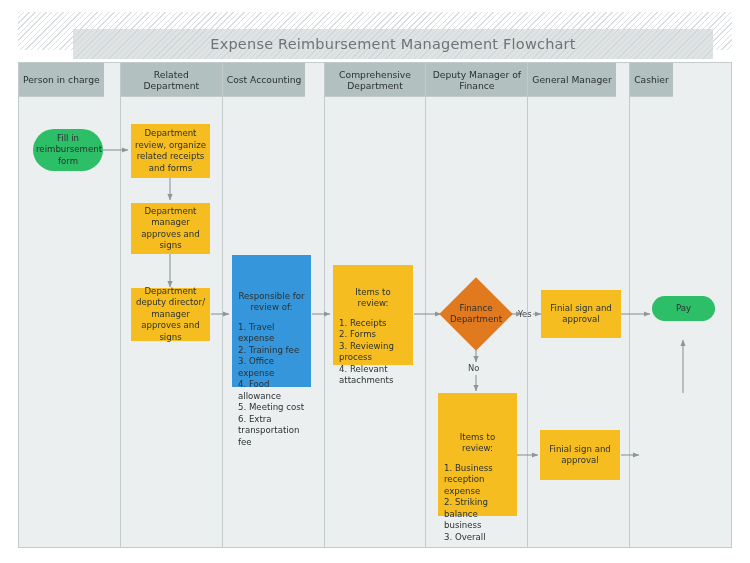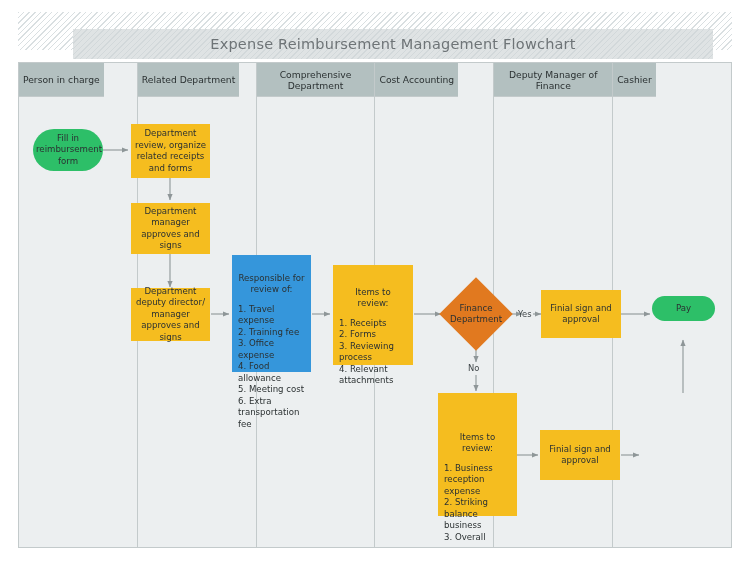--- a/index.html
+++ b/index.html
@@ -189,33 +189,39 @@
       <div class="lane-body"></div>
     </div>
     <div class="lane">
       <div class="lane-head">
           <span>Related Department</span>
         </div>
       <div class="lane-body"></div>
     </div>
     <div class="lane">
       <div class="lane-head">
+          <span>Cost Accounting</span>
+        </div>
+      <div class="lane-body"></div>
+    </div>
+    <div class="lane">
+      <div class="lane-head">
           <span>Comprehensive Department</span>
         </div>
       <div class="lane-body"></div>
     </div>
     <div class="lane">
       <div class="lane-head">
-          <span>Cost Accounting</span>
-        </div>
-      <div class="lane-body"></div>
-    </div>
-    <div class="lane">
-      <div class="lane-head">
           <span>Deputy Manager of Finance</span>
+        </div>
+      <div class="lane-body"></div>
+    </div>
+    <div class="lane">
+      <div class="lane-head">
+          <span>General Manager</span>
         </div>
       <div class="lane-body"></div>
     </div>
     <div class="lane">
       <div class="lane-head">
           <span>Cashier</span>
         </div>
       <div class="lane-body"></div>
     </div>
   </div>
@@ -267,21 +273,21 @@
     </div>
 
     <div class="node process" style="left:131px; top:203px; width:79px; height:51px;">
       <span class="node-text">Department manager approves and signs</span>
     </div>
 
     <div class="node process" style="left:131px; top:288px; width:79px; height:53px;">
       <span class="node-text">Department deputy director/ manager approves and signs</span>
     </div>
 
-    <div class="node data listbox" style="left:232px; top:255px; width:79px; height:117px; align-items:flex-start; padding:6px 6px 6px 6px;">
+    <div class="node data listbox" style="left:232px; top:255px; width:79px; height:132px; align-items:flex-start; padding:24px 6px 6px 6px;">
       <span class="node-text">
         <span class="list-title">Responsible for review of:</span><span>1. Travel expense
 2. Training fee
 3. Office expense
 4. Food allowance
 5. Meeting cost
 6. Extra transportation fee</span>
       </span>
     </div>
 

